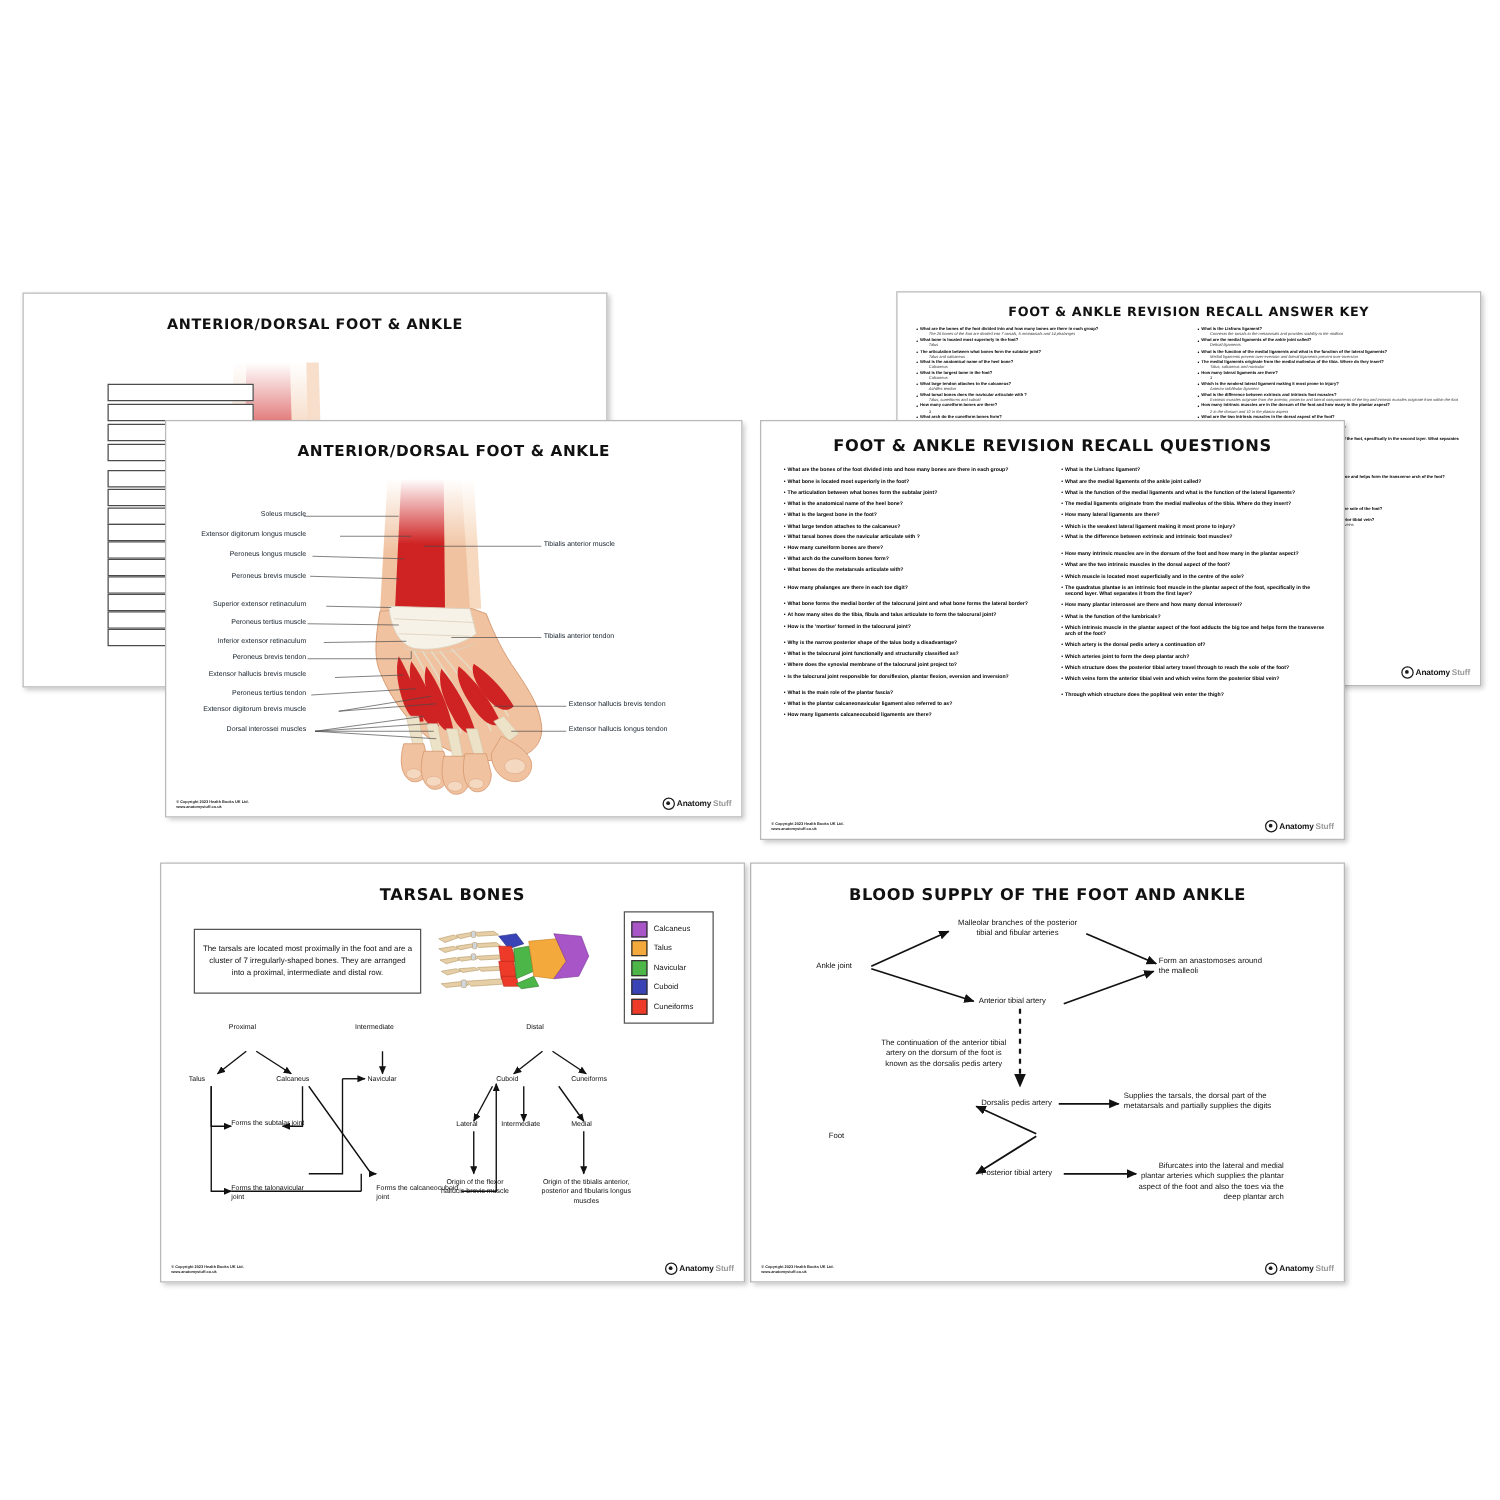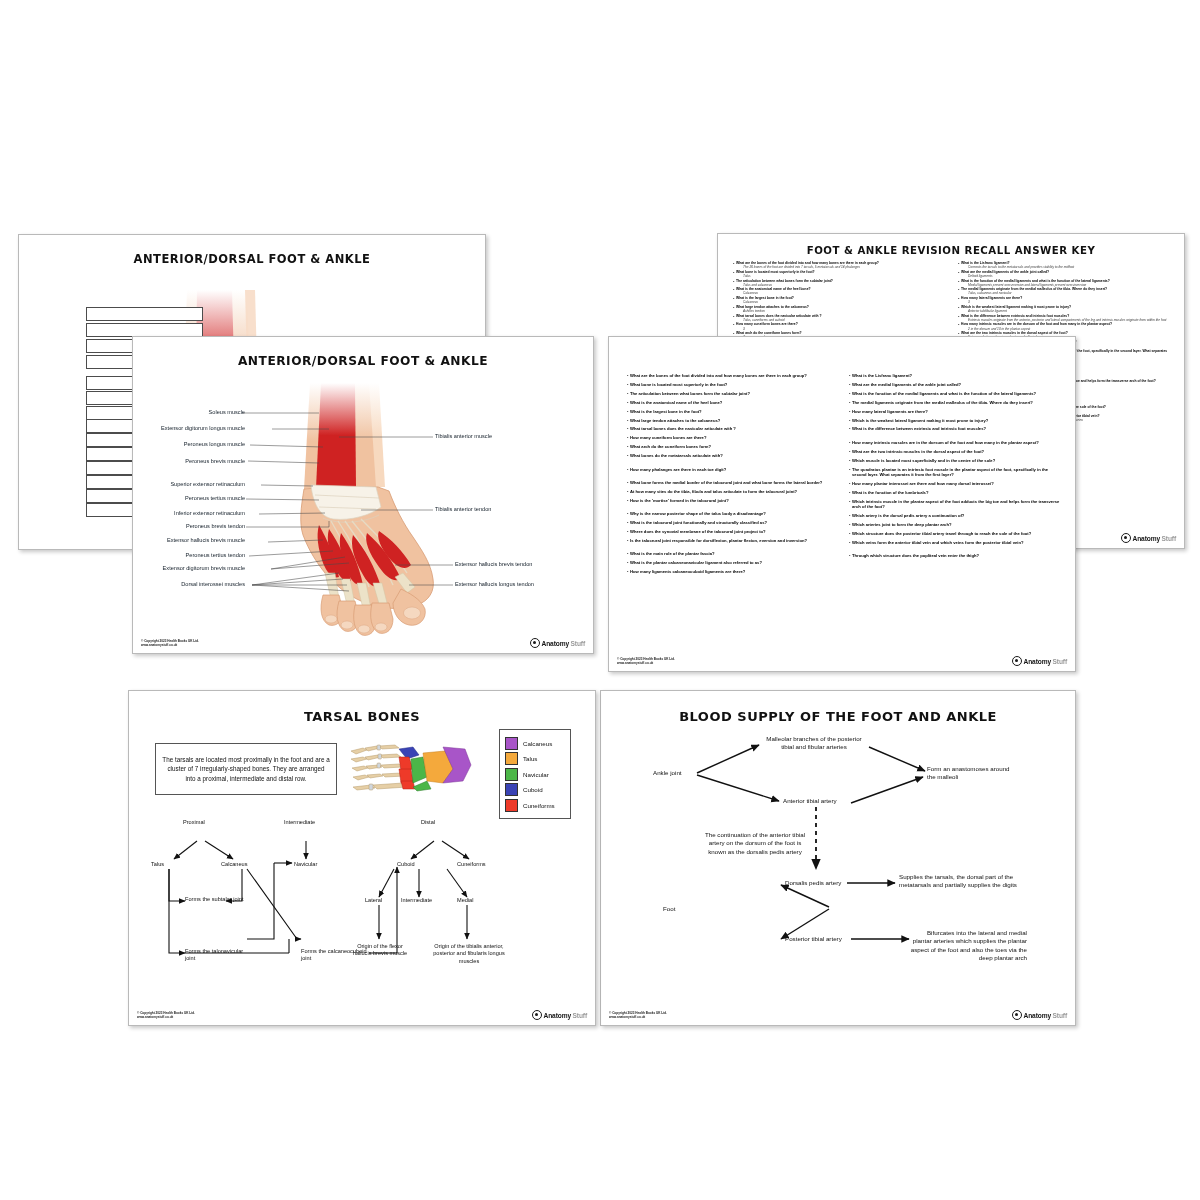--- a/index.html
+++ b/index.html
@@ -518,20 +518,21 @@
         <div>www.anatomystuff.co.uk</div>
     </div>
     <div class="logo">
       <span class="lmark"></span>
       <span class="l1">Anatomy</span>
       <span class="l2">Stuff</span>
     </div>
   </div>
 
   <div class="poster" style="left:608px;top:336px;width:466px;height:334px;z-index:3">
+    <div class="ptitle" style="position:absolute;left:0;right:0;top:13px;font-size:13px">FOOT &amp; ANKLE REVISION RECALL QUESTIONS</div>
     <div class="qcol" id="qLeft" style="left:18px;top:36px;width:212px">
         <div class="qitem">
           <span class="qbullet">•</span>
           <span class="qtext">What are the bones of the foot divided into and how many bones are there in each group?</span>
         </div>
         <div class="qitem">
           <span class="qbullet">•</span>
           <span class="qtext">What bone is located most superiorly in the foot?</span>
         </div>
         <div class="qitem">

